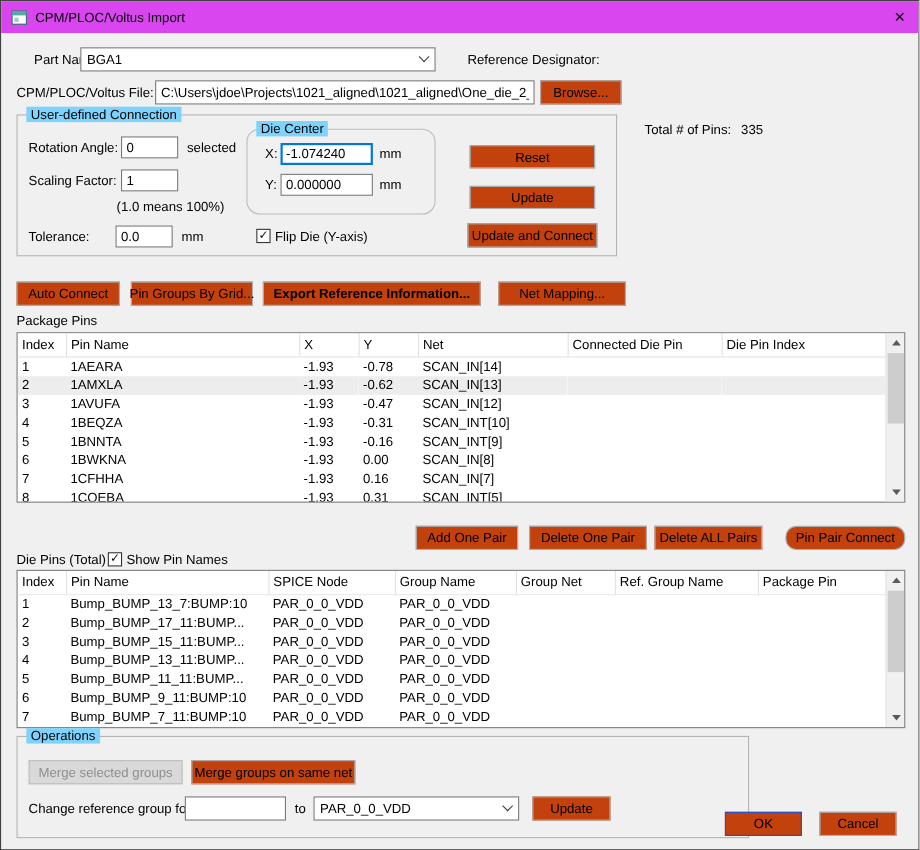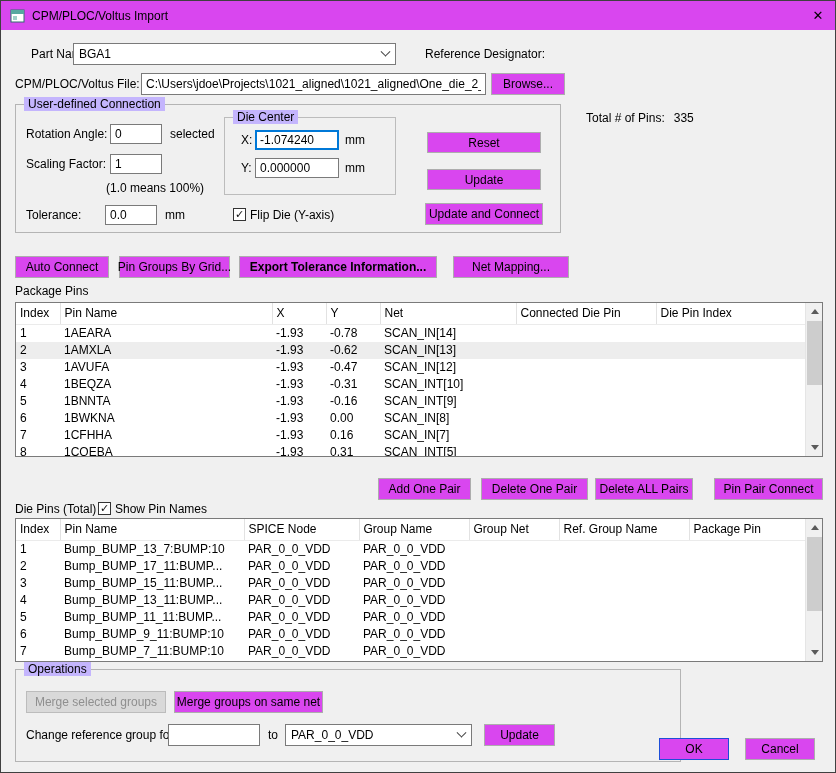--- a/index.html
+++ b/index.html
@@ -17,26 +17,26 @@
   .lbl { position:absolute; height:22px; display:flex; align-items:center; white-space:nowrap; }
 
   .textbox { position:absolute; background:#fff; border:1px solid #7a7a7a; padding:0 4px; font-family:inherit; font-size:12px; color:#000; }
   .textbox.focused { border:2px solid #0078d7; padding:0 3px; }
 
   .combo { position:absolute; background:#fff; border:1px solid #7a7a7a; display:flex; align-items:center; padding-left:5px; cursor:default; }
   .combo .combo-value { flex:1; overflow:hidden; white-space:nowrap; }
   .combo .combo-arrow { width:20px; height:100%; display:flex; align-items:center; justify-content:center; }
   .chev { width:7px; height:7px; border-right:1px solid #404040; border-bottom:1px solid #404040; transform:rotate(45deg) translate(-2px,-2px); }
 
-  .btn { position:absolute; background:#d946ef; border:1px solid #adadad; display:flex; align-items:center; justify-content:center; font-size:12px; white-space:nowrap; cursor:default; }
+  .btn { position:absolute; background:#c2410c; border:1px solid #adadad; display:flex; align-items:center; justify-content:center; font-size:12px; white-space:nowrap; cursor:default; }
   .btn.default { border:1px solid #1d4ed8; }
   .btn.disabled { background:#d9d9d9; border-color:#bcbcbc; color:#8f8f8f; }
 
   .groupbox { position:absolute; border:1px solid #b4b4b4; }
-  .legend { position:absolute; top:-8px; left:8px; background:#c4b5fd; padding:0 4px; white-space:nowrap; }
+  .legend { position:absolute; top:-8px; left:8px; background:#7dd3fc; padding:0 4px; white-space:nowrap; }
 
   .checkbox { position:absolute; width:13px; height:13px; background:#fff; border:1px solid #333; display:flex; align-items:center; justify-content:center; }
   .checkbox.checked::after { content:"✓"; font-size:11px; line-height:1; color:#111; font-weight:bold; }
 
   
   .listview { position:absolute; background:#fff; border:1px solid #7a7a7a; overflow:hidden; }
   .tbl { border-collapse:collapse; table-layout:fixed; width:789px; font-size:12px; }
   .tbl th { font-weight:normal; text-align:left; height:21px; padding:0 2px 0 4px; border-right:1px solid #e2e2e2; border-bottom:1px solid #ebebeb; overflow:hidden; white-space:nowrap; background:#fff; }
   .tbl td { height:17px; line-height:17px; padding:0 2px 0 4px; overflow:hidden; white-space:nowrap; }
   .tbl tr.selected td { background:#ededed; }
@@ -104,21 +104,21 @@
     <div class="lbl" style="left:154px; top:18px;">selected</div>
 
     <div class="lbl" style="left:10px; top:48px;">Scaling Factor:</div>
     <input class="textbox" style="left: 94px; top: 49px; width: 52px; height: 20px;" value="1">
     <div class="lbl" style="left:90px; top:72px;">(1.0 means 100%)</div>
 
     <div class="lbl" style="left:10px; top:99px;">Tolerance:</div>
     <input class="textbox" style="left: 89px; top: 100px; width: 52px; height: 20px;" value="0.0">
     <div class="lbl" style="left:149px; top:99px;">mm</div>
 
-    <div class="groupbox" style="left:208px; top:12px; width:172px; height:78px; border-color:#bcbcbc;">
+    <div class="groupbox" style="left:208px; top:12px; width:172px; height:78px; border-color:#bcbcbc;border-radius:12px;">
       <span class="legend">Die Center</span>
       <div class="lbl" style="left:16px; top:12px; height:20px;">X:</div>
       <input class="textbox focused" style="left: 30px; top: 12px; width: 84px; height: 20px;" value="-1.074240">
       <div class="lbl" style="left:120px; top:12px; height:20px;">mm</div>
       <div class="lbl" style="left:16px; top:40px; height:20px;">Y:</div>
       <input class="textbox" style="left: 30px; top: 40px; width: 84px; height: 20px;" value="0.000000">
       <div class="lbl" style="left:120px; top:40px; height:20px;">mm</div>
     </div>
 
     <span class="checkbox checked" style="left:217px; top:103px;"></span>
@@ -129,21 +129,21 @@
     <div class="btn" style="left:409px; top:98px; width:118px; height:22px;">Update and Connect</div>
   </div>
 
   <div class="lbl" style="left:585px; top:106px;">
     <span>Total # of Pins:</span>
     <span style="margin-left:9px;">335</span>
   </div>
 
   <div class="btn" style="left:14px; top:255px; width:94px; height:22px;">Auto Connect</div>
   <div class="btn" style="left:118px; top:255px; width:111px; height:22px;">Pin Groups By Grid...</div>
-  <div class="btn" style="left:238px; top:255px; width:198px; height:22px; font-weight:bold;">Export Tolerance Information...</div>
+  <div class="btn" style="left:238px; top:255px; width:198px; height:22px; font-weight:bold;">Export Reference Information...</div>
   <div class="btn" style="left:452px; top:255px; width:116px; height:22px;">Net Mapping...</div>
 
   <div class="lbl" style="left:14px; top:281px; height:18px;">Package Pins</div>
   <div class="listview" style="left:14px; top:301px; width:808px; height:155px;">
     <table class="tbl pkg">
       <thead>
           <tr>
             <th>Index</th>
             <th>Pin Name</th>
             <th>X</th>
@@ -235,21 +235,21 @@
       <div class="sb-thumb" style="top:18px; height:64px;"></div>
       <div class="sb-btn down">
           <i class="tri-down"></i>
         </div>
     </div>
   </div>
 
   <div class="btn" style="left:377px; top:477px; width:93px; height:22px;">Add One Pair</div>
   <div class="btn" style="left:480px; top:477px; width:107px; height:22px;">Delete One Pair</div>
   <div class="btn" style="left:594px; top:477px; width:98px; height:22px;">Delete ALL Pairs</div>
-  <div class="btn" style="left:713px; top:477px; width:109px; height:22px;">Pin Pair Connect</div>
+  <div class="btn" style="left:713px; top:477px; width:109px; height:22px;border-radius:10px;">Pin Pair Connect</div>
 
   <div class="lbl" style="left:14px; top:499px; height:18px;">Die Pins (Total)</div>
   <span class="checkbox checked" style="left:97px; top:501px;"></span>
   <div class="lbl" style="left:114px; top:499px; height:18px;">Show Pin Names</div>
 
   <div class="listview" style="left:14px; top:517px; width:808px; height:144px;">
     <table class="tbl die">
       <thead>
           <tr>
             <th>Index</th>

